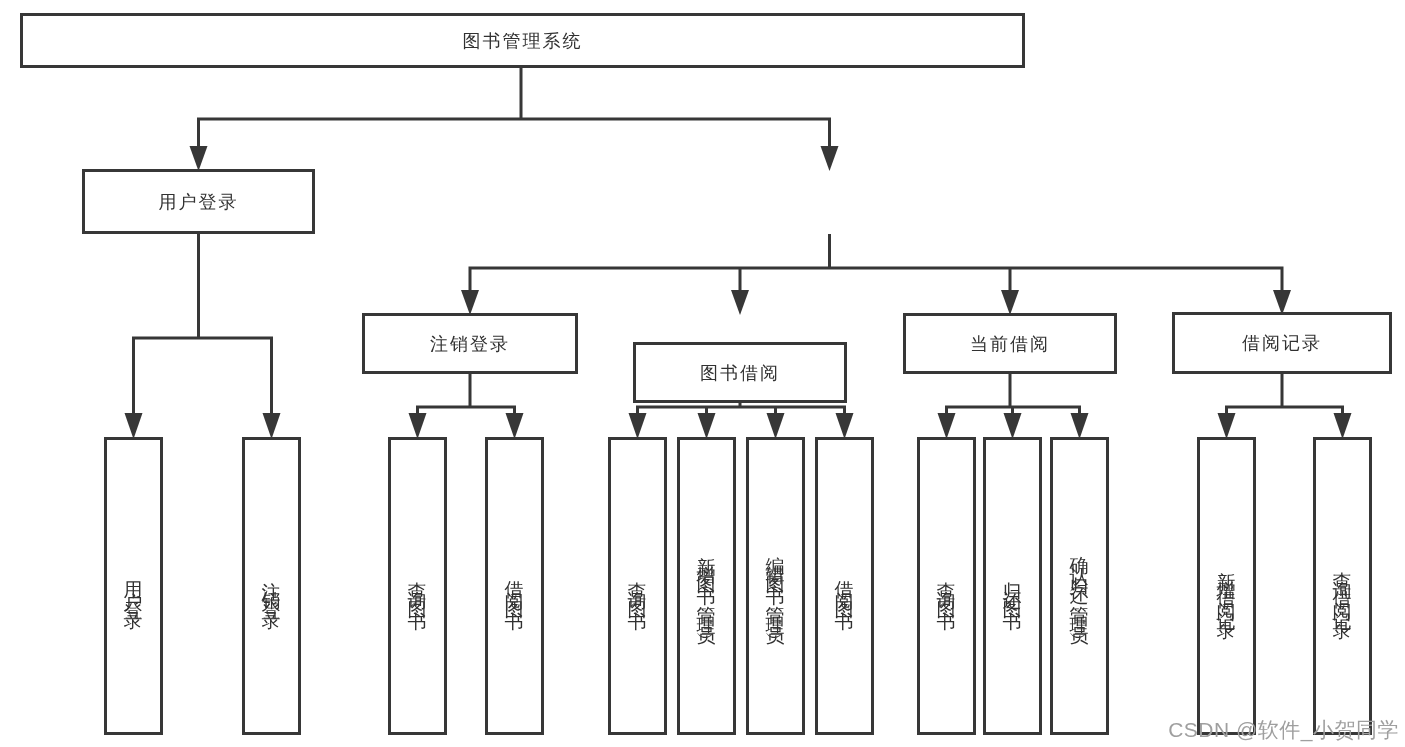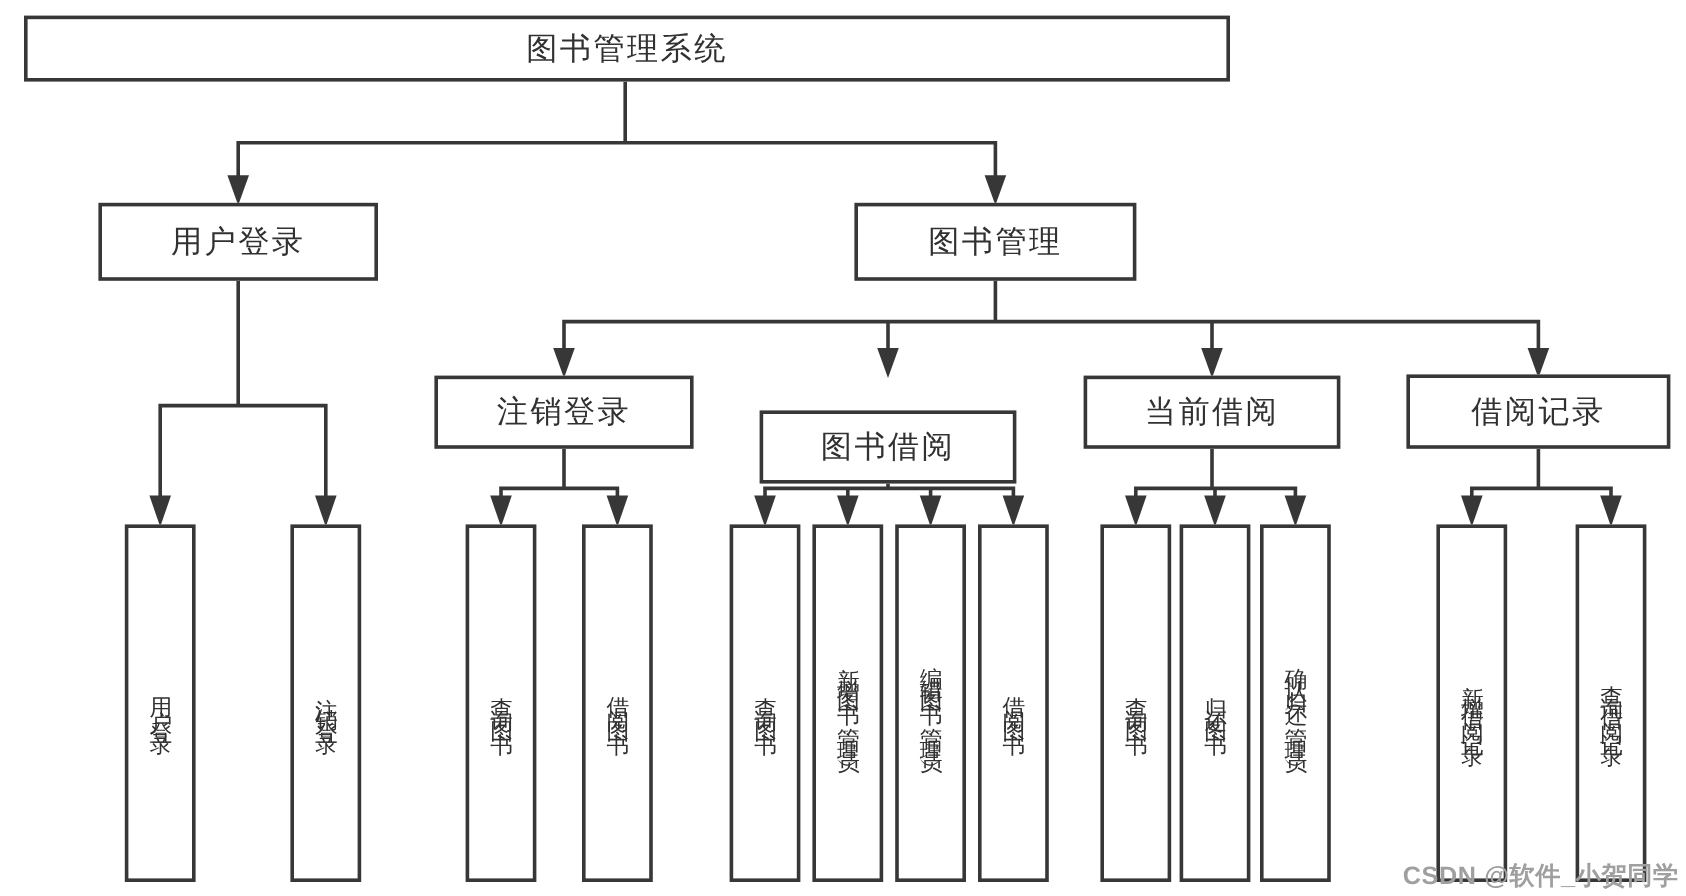--- a/index.html
+++ b/index.html
@@ -6,40 +6,40 @@
   .canvas{
     position:relative;width:1405px;height:747px;background:#ffffff;
     font-family:"Liberation Sans","DejaVu Sans",sans-serif;overflow:hidden;
   }
   .edges{position:absolute;left:0;top:0;z-index:1;}
   .node{
     position:absolute;box-sizing:border-box;background:#ffffff;
     border:3px solid #373737;display:flex;align-items:center;justify-content:center;
     color:#313131;z-index:2;
   }
-  .node.h .lbl{font-size:26px;letter-spacing:2px;white-space:nowrap;text-align:center;}
+  .node.h .lbl{font-size:18px;letter-spacing:2px;white-space:nowrap;text-align:center;}
   .node.v .lbl{
     writing-mode:vertical-rl;text-orientation:mixed;
     font-size:19px;line-height:1;letter-spacing:10px;white-space:nowrap;
   }
   .n-root{left:20px;top:13px;width:1005px;height:55px;}
   .n-l2-0{left:82px;top:169px;width:233px;height:65px;}
   .n-l2-1{left:712px;top:169px;width:235px;height:65px;}
   .n-l3-0{left:362px;top:313px;width:216px;height:61px;}
   .n-l3-1{left:633px;top:313px;width:214px;height:61px;margin-top:29px;}
   .n-l3-2{left:903px;top:313px;width:214px;height:61px;}
   .n-l3-3{left:1172px;top:312px;width:220px;height:62px;}
   .leaf{top:437px;width:59px;height:298px;}
   .lf-0{left:104px;}  .lf-1{left:242px;}  .lf-2{left:388px;}  .lf-3{left:485px;}
   .lf-4{left:608px;}  .lf-5{left:677px;}  .lf-6{left:746px;}  .lf-7{left:815px;}
   .lf-8{left:917px;}  .lf-9{left:983px;}  .lf-10{left:1050px;}
   .lf-11{left:1197px;} .lf-12{left:1313px;}
   .watermark{
     position:absolute;right:6px;bottom:3px;z-index:3;
-    font-size:21px;color:#9f9f9f;letter-spacing:0.5px;white-space:nowrap;font-weight:bold;
+    font-size:21px;color:#9f9f9f;letter-spacing:0.5px;white-space:nowrap;
   }
 </style>
 </head>
 <body>
 
 <div class="canvas">
 
   <svg class="edges" width="1405" height="747" viewBox="0 0 1405 747">
     <g stroke="#373737" stroke-width="3" fill="none">
       <path d="M521 68 V119 M198.5 119 H829.5 M198.5 117.5 V148 M829.5 117.5 V148"></path>
@@ -72,23 +72,20 @@
       <polygon points="1333.5,413 1351.5,413 1342.5,439"></polygon>
     </g>
   </svg>
 
   <div class="node h n-root">
     <span class="lbl">图书管理系统</span>
   </div>
 
   <div class="node h n-l2-0">
     <span class="lbl">用户登录</span>
-  </div>
-  <div class="node h n-l2-1">
-    <span class="lbl">图书管理</span>
   </div>
 
   <div class="node h n-l3-0">
     <span class="lbl">注销登录</span>
   </div>
   <div class="node h n-l3-1">
     <span class="lbl">图书借阅</span>
   </div>
   <div class="node h n-l3-3">
     <span class="lbl">借阅记录</span>

